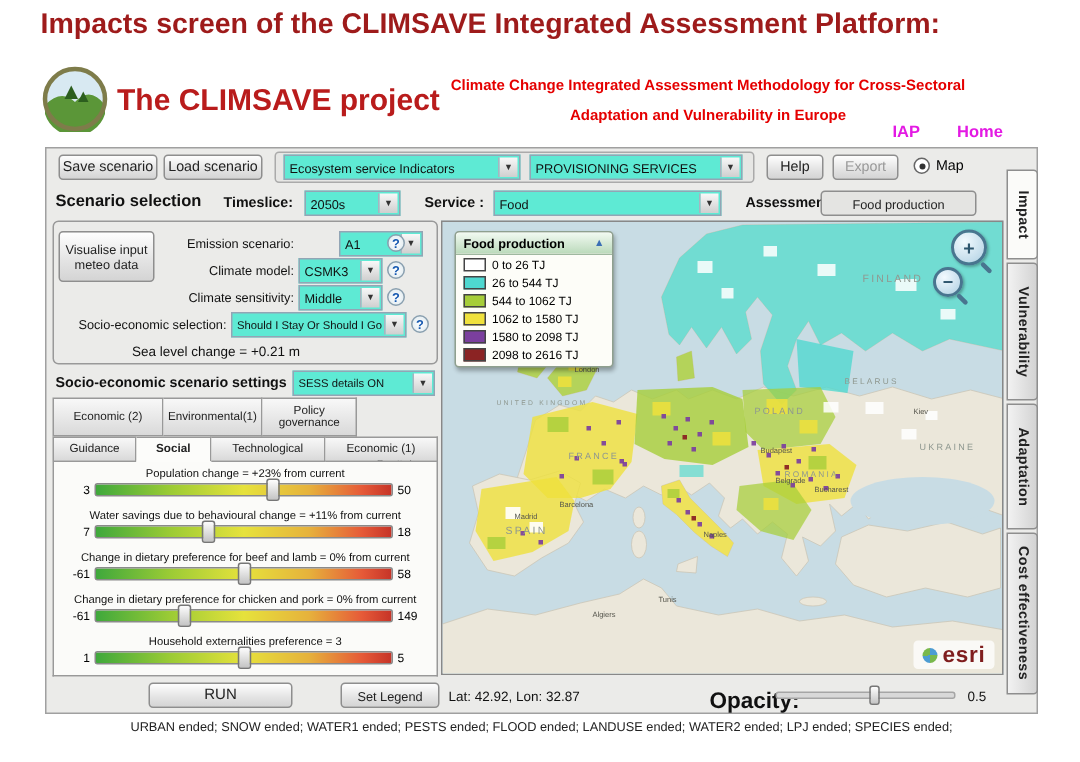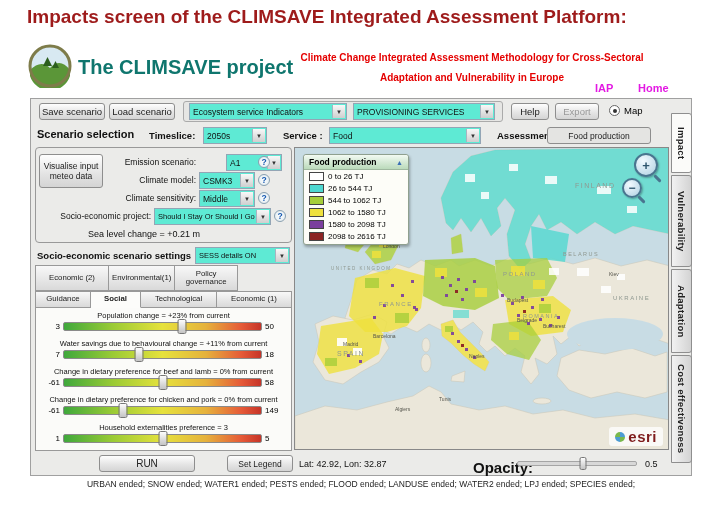--- a/index.html
+++ b/index.html
@@ -3,21 +3,21 @@
 <meta charset="utf-8">
 <style>
   * { margin:0; padding:0; box-sizing:border-box; }
   html,body { width:720px; height:508px; }
   body { font-family:"Liberation Sans", sans-serif; background:#FFFFFF; position:relative; overflow:hidden; }
 
   .slide-title { position:absolute; left:27px; top:6px; width:680px; font-size:19px; font-weight:bold; color:#9E1B1B; }
 
   .header { position:absolute; left:28px; top:44px; width:664px; height:52px; }
   .logo { position:absolute; left:0; top:0; width:44px; height:44px; }
-  .project-title { position:absolute; left:50px; top:12px; font-size:20px; font-weight:bold; color:#0f766e; white-space:nowrap; }
+  .project-title { position:absolute; left:50px; top:12px; font-size:20px; font-weight:bold; color:#b91c1c; white-space:nowrap; }
   .tagline { position:absolute; left:232px; top:8px; width:424px; text-align:center; color:#E50000; font-weight:bold; font-size:10px; line-height:11px; }
   .tagline div + div { margin-top:9px; }
   .nav-link { position:absolute; top:38px; font-size:11px; font-weight:bold; color:#E319E3; text-decoration:none; cursor:pointer; }
 
   .app { position:absolute; left:30px; top:98px; width:662px; height:378px; background:#EBEBE9; border:1px solid #A0A0A0; }
 
   .btn { position:absolute; display:flex; align-items:center; justify-content:center; background:linear-gradient(#FEFEFE,#E3E3E3 60%,#D4D4D4); border:1px solid #8E8E8E; border-radius:3px; font-size:9.5px; color:#222; height:17px; cursor:pointer; white-space:nowrap; }
 
   .select { position:absolute; height:17px; background:#5eead4; border:1px solid #93A5B5; font-size:8.5px; color:#111; display:flex; align-items:center; padding-left:3px; cursor:pointer; }
   .select .sel-text { white-space:nowrap; overflow:hidden; padding-right:14px; }
@@ -150,21 +150,21 @@
           <span class="sel-text">CSMK3</span>
         </div>
         <div class="qicon" style="left:222px; top:26px;">?</div>
 
         <div class="right-lbl" style="left:58px; top:45px; width:102px;">Climate sensitivity:</div>
         <div class="select" style="left:163px; top:42px; width:56px;">
           <span class="sel-text">Middle</span>
         </div>
         <div class="qicon" style="left:222px; top:44px;">?</div>
 
-        <div class="right-lbl" style="left:0px; top:63px; width:115px;">Socio-economic project:</div>
+        <div class="right-lbl" style="left:0px; top:63px; width:115px;">Socio-economic selection:</div>
         <div class="select" style="left:118px; top:60px; width:117px; font-size:7.5px;">
           <span class="sel-text">Should I Stay Or Should I Go</span>
         </div>
         <div class="qicon" style="left:238px; top:62px;">?</div>
 
         <div class="small-lbl" style="left:52px; top:81px; font-size:9px;">Sea level change = +0.21 m</div>
       </div>
 
       <div class="lbl" style="left:2px; top:103px; font-size:9.5px;">Socio-economic scenario settings</div>
       <div class="select" style="left:160px; top:100px; width:95px; font-size:7.5px;">

